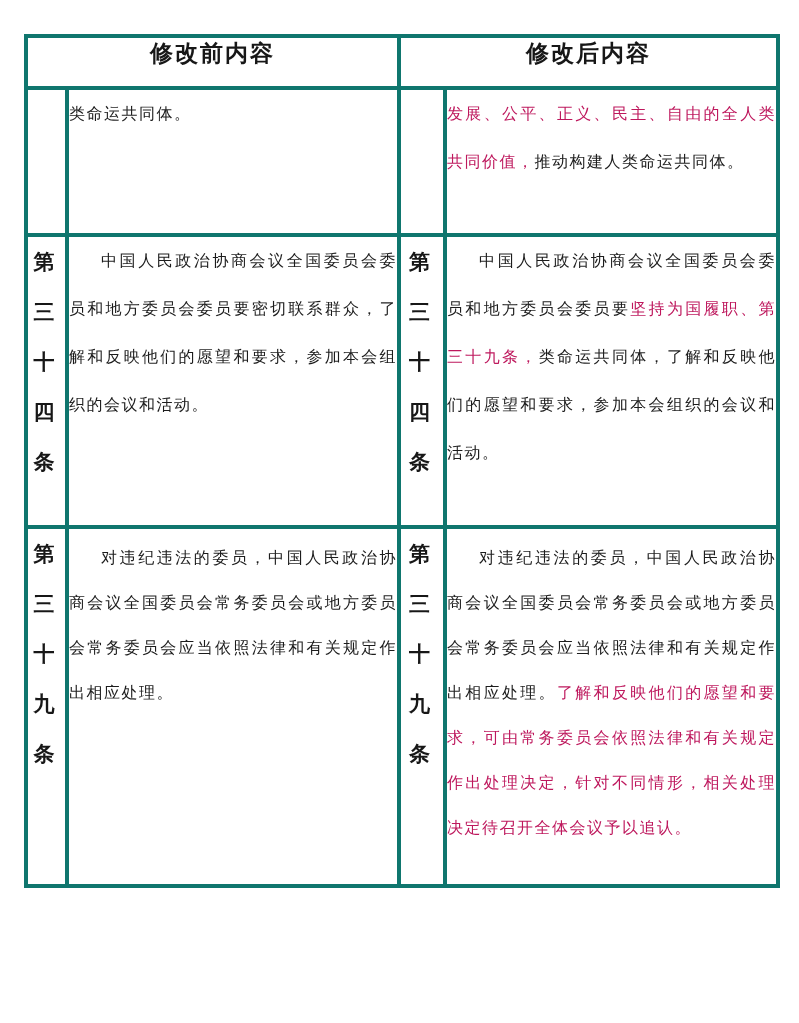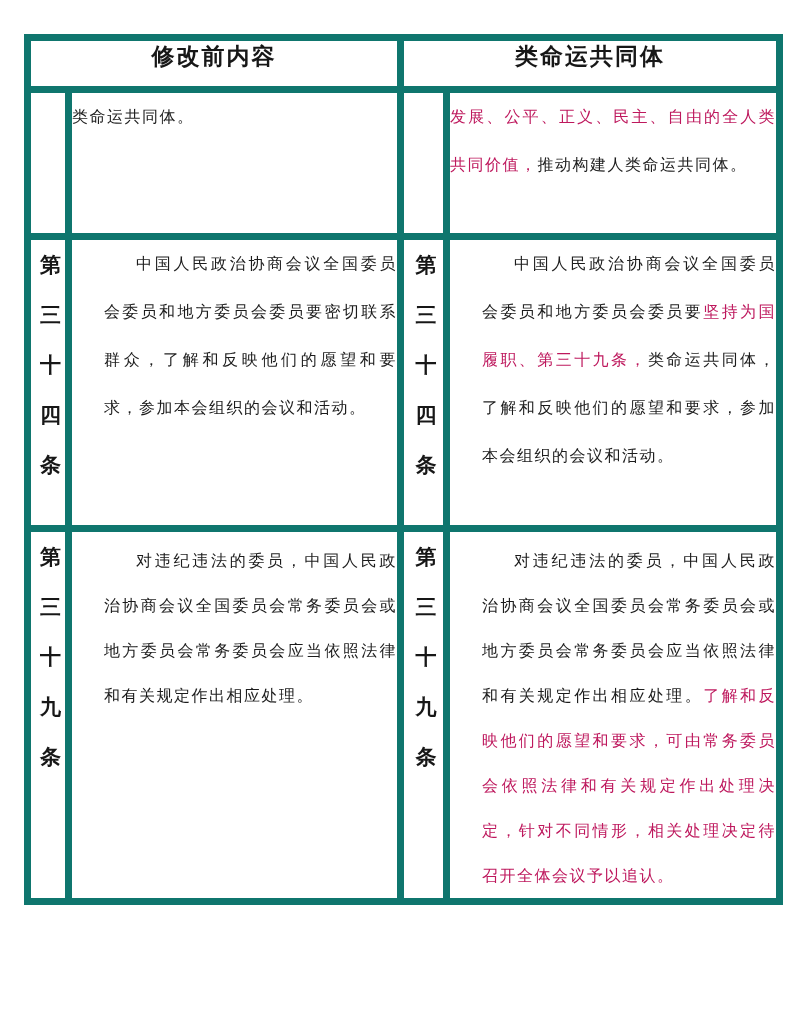--- a/index.html
+++ b/index.html
@@ -19,21 +19,21 @@
   table.cmp {
     position: absolute;
     left: 24px;
     top: 34px;
     width: 752px;
     border-collapse: collapse;
     table-layout: fixed;
     border: 2px solid #3a3a3a;
   }
   table.cmp td {
-    border: 7px solid #0f766e;
+    border: 4px solid #0f766e;
     padding: 0;
     vertical-align: top;
     overflow: hidden;
   }
   tr.header-row { height: 52px; }
   tr.row-1 { height: 147px; }
   tr.row-2 { height: 292px; }
   tr.row-3 { height: 359px; }
 
   td.hcell {
@@ -51,34 +51,34 @@
   }
   .numtext {
     display: inline-block;
     width: 26px;
     font-family: "Liberation Sans", sans-serif;
     font-weight: 700;
     font-size: 21px;
     line-height: 50px;
     letter-spacing: 0;
     word-break: break-all;
-    text-align: right;
+    text-align: left;
     color: #171717;
   }
   td.content { padding: 4px 10px 0 11px; }
   tr.row-3 td.content { padding-top: 6px; }
   .para {
     font-size: 16px;
     line-height: 48px;
     letter-spacing: 1.5px;
     text-align: justify;
     color: #1c1c1c;
   }
   tr.row-3 .para { line-height: 45px; }
-  .indent { text-indent: 2em; padding-left: 32px; }
+  .indent { text-indent: 2em; }
   .seg { font-weight: 400; }
   .seg-bold {
     font-family: "Liberation Sans", sans-serif;
     font-weight: 400;
     color: #be185d;
   }
 </style>
 </head>
 <body>
 
@@ -86,21 +86,21 @@
   <table class="cmp">
     <colgroup>
       <col style="width:41px">
       <col style="width:332px">
       <col style="width:46px">
       <col style="width:333px">
     </colgroup>
     <tbody>
       <tr class="header-row">
         <td class="hcell" colspan="2">修改前内容</td>
-        <td class="hcell" colspan="2">类命运共同体</td>
+        <td class="hcell" colspan="2">修改后内容</td>
       </tr>
 
       <tr class="row-1">
         <td class="numcell"></td>
         <td class="content">
           <div class="para"><span class="seg">类命运共同体。</span></div>
         </td>
         <td class="numcell"></td>
         <td class="content">
           <div class="para"><span class="seg seg-bold">发展、公平、正义、民主、自由的全人类共同价值，</span><span class="seg">推动构建人类命运共同体。</span></div>

